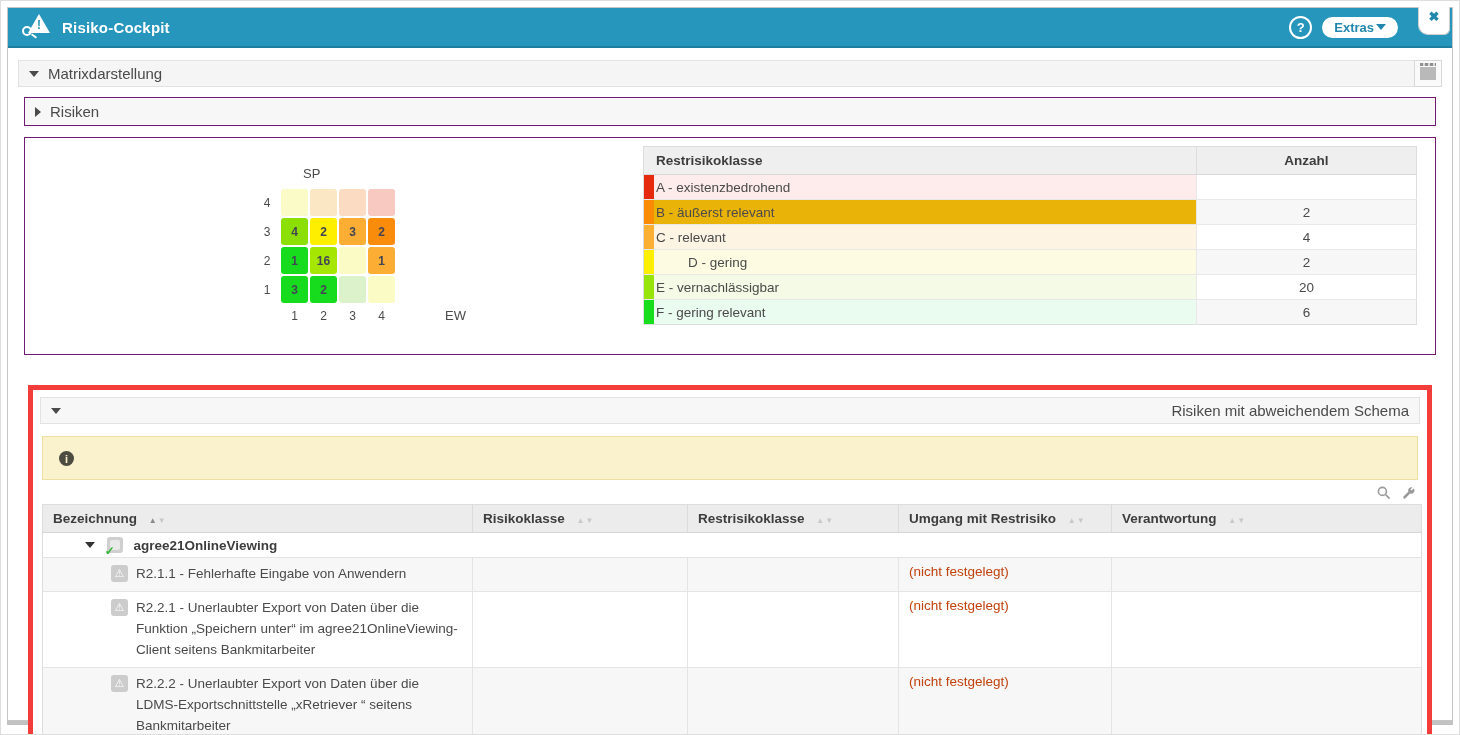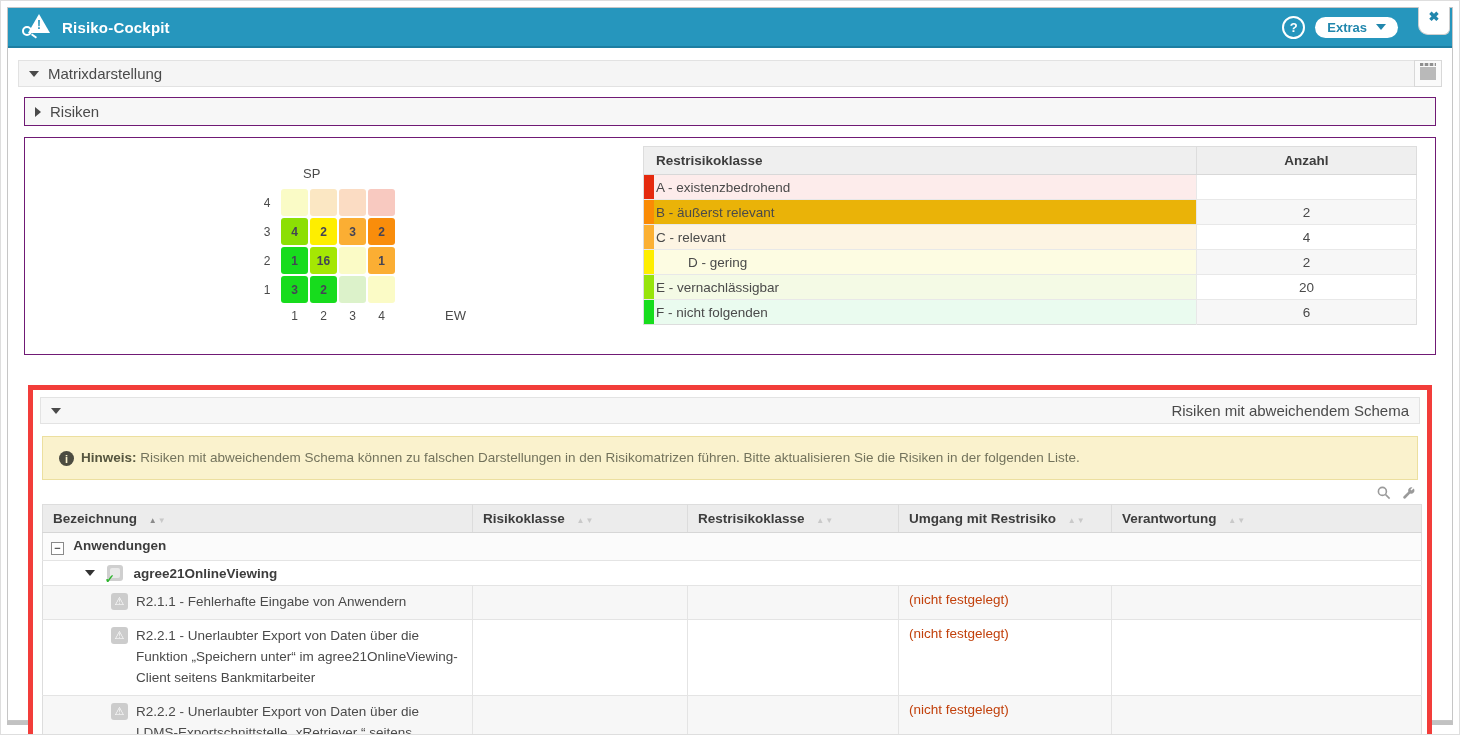--- a/index.html
+++ b/index.html
@@ -15,21 +15,21 @@
   .logo .tri { position:absolute; left:6px; top:0; width:0; height:0;
                border-left:11px solid transparent; border-right:11px solid transparent; border-bottom:19px solid #fff; }
   .logo .tri-ex { position:absolute; left:15px; top:5px; color:#2696bd; font-weight:bold; font-size:12px; line-height:12px; z-index:2;}
   .logo .lens { position:absolute; left:0; top:12px; width:10px; height:10px; border:2px solid #fff; border-radius:50%; background:transparent;}
   .logo .handle { position:absolute; left:9px; top:21px; width:6px; height:2px; background:#fff; transform:rotate(35deg);}
   .title { color:#fff; font-size:15px; font-weight:bold; letter-spacing:.2px; }
   .titlebar-right { margin-left:auto; display:flex; align-items:center; gap:10px; padding-right:40px; }
   .help-btn { width:23px; height:23px; border-radius:50%; border:2px solid #fff; color:#fff; font-weight:bold;
               font-size:13px; display:flex; align-items:center; justify-content:center; cursor:pointer; }
   .extras-btn { background:#fff; color:#2187ad; font-weight:bold; font-size:13px; border-radius:12px;
-                padding:3px 12px; display:flex; align-items:center; gap:9px; cursor:pointer; }
+                padding:3px 12px; display:flex; align-items:center; gap:2px; cursor:pointer; }
   .extras-caret { width:0; height:0; border-left:5px solid transparent; border-right:5px solid transparent; border-top:6px solid #2187ad; }
   .close-tab { position:absolute; top:-1px; right:2px; width:32px; height:28px; background:#fff;
                border:1px solid #cfcfcf; border-top:none; border-radius:0 0 6px 10px;
                display:flex; align-items:flex-start; justify-content:center; cursor:pointer; z-index:5;}
   .close-x { color:#2187ad; font-weight:bold; font-size:13px; margin-top:2px; }
 
   
   .content { padding:12px 10px 0 10px; }
   .sec-header { height:27px; background:#f5f5f5; border:1px solid #e2e2e2; display:flex; align-items:center;
                 padding:0 10px; color:#4a4a4a; font-size:15px; cursor:pointer; position:relative;}
@@ -226,39 +226,38 @@
                   </tr>
                   <tr>
                     <td class="class-cell" style="background: rgb(253, 252, 226); padding-left: 44px;"><span class="strip" style="background: rgb(254, 238, 0);"></span><span>D - gering</span></td>
                     <td class="count-cell" style="background: rgb(247, 247, 247);">2</td>
                   </tr>
                   <tr>
                     <td class="class-cell" style="background: rgb(244, 250, 229);"><span class="strip" style="background: rgb(151, 228, 11);"></span><span>E - vernachlässigbar</span></td>
                     <td class="count-cell" style="background: rgb(255, 255, 255);">20</td>
                   </tr>
                   <tr>
-                    <td class="class-cell" style="background: rgb(234, 251, 239);"><span class="strip" style="background: rgb(23, 221, 29);"></span><span>F - nicht folgenden</span></td>
+                    <td class="class-cell" style="background: rgb(234, 251, 239);"><span class="strip" style="background: rgb(23, 221, 29);"></span><span>F - gering relevant</span></td>
                     <td class="count-cell" style="background: rgb(247, 247, 247);">6</td>
                   </tr>
                 </tbody>
               </table>
             </div>
           </div>
         </div>
       </div>
 
       <div class="red-box">
         <div class="panel-header" style="border:1px solid #e3e3e3;justify-content:space-between;">
           <span class="caret-down"></span>
           <span>Risiken mit abweichendem Schema</span>
         </div>
 
         <div class="hint">
           <span class="info-ico">i</span>
-          <span><b>Hinweis:</b><span> Risiken mit abweichendem Schema können zu falschen Darstellungen in den Risikomatrizen führen. Bitte aktualisieren Sie die Risiken in der folgenden Liste.</span></span>
         </div>
 
         <div class="tools">
           <span class="tool">
             <svg width="16" height="16" viewBox="0 0 20 20">
                 <circle cx="8" cy="8" r="5" fill="none" stroke="#9a9a9a" stroke-width="2"></circle>
                 <line x1="12" y1="12" x2="17" y2="17" stroke="#9a9a9a" stroke-width="2"></line>
               </svg>
           </span>
           <span class="tool">
@@ -294,26 +293,20 @@
                 <span>Umgang mit Restrisiko</span>
                 <span class="sort">▲▼</span>
               </th>
               <th>
                 <span>Verantwortung</span>
                 <span class="sort">▲▼</span>
               </th>
             </tr>
           </thead>
           <tbody>
-            <tr class="group-row">
-              <td colspan="5">
-                <span class="minus-box">−</span>
-                <span>Anwendungen</span>
-              </td>
-            </tr>
             <tr class="subgroup-row">
               <td colspan="5">
                 <span class="tri-toggle"></span>
                 <span class="app-ico"><span class="app-check">✓</span></span>
                 <span>agree21OnlineViewing</span>
               </td>
             </tr>
 
             <tr class="risk-row-odd">
               <td>

